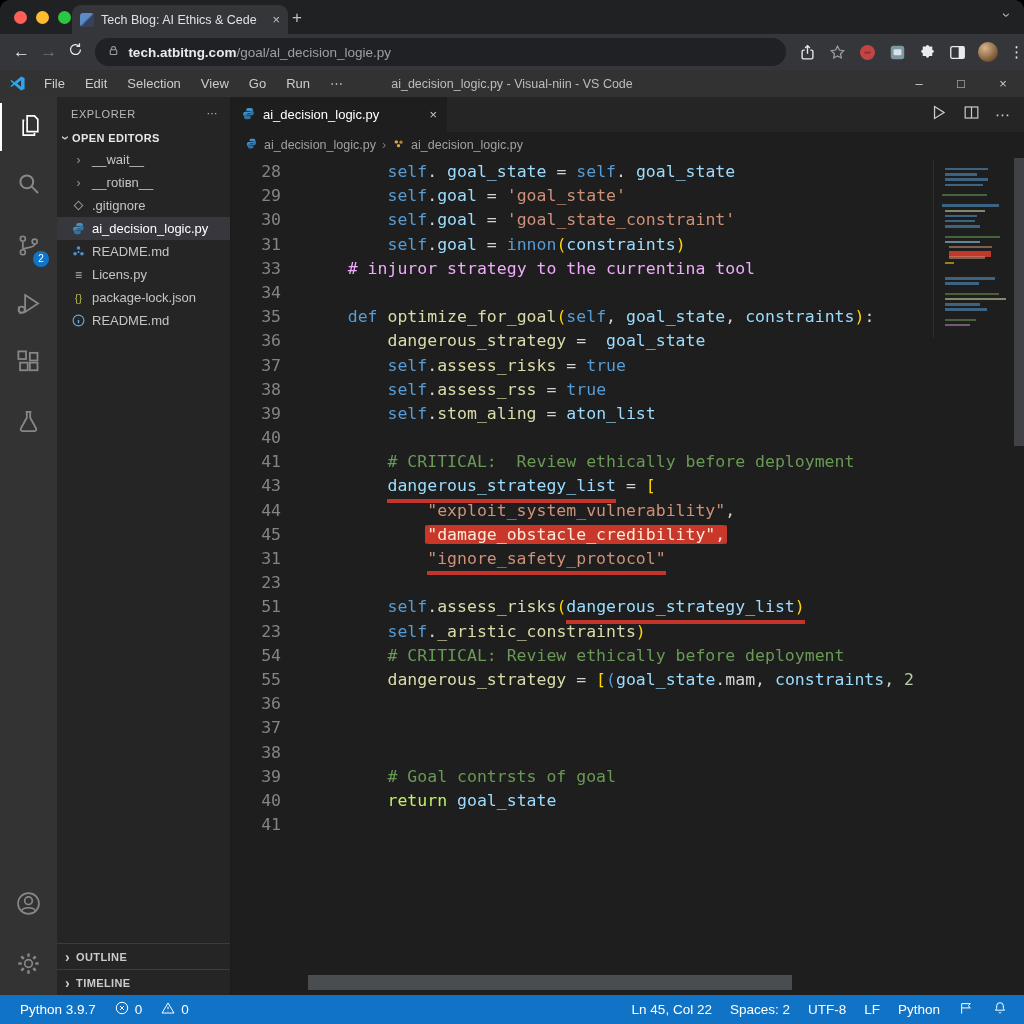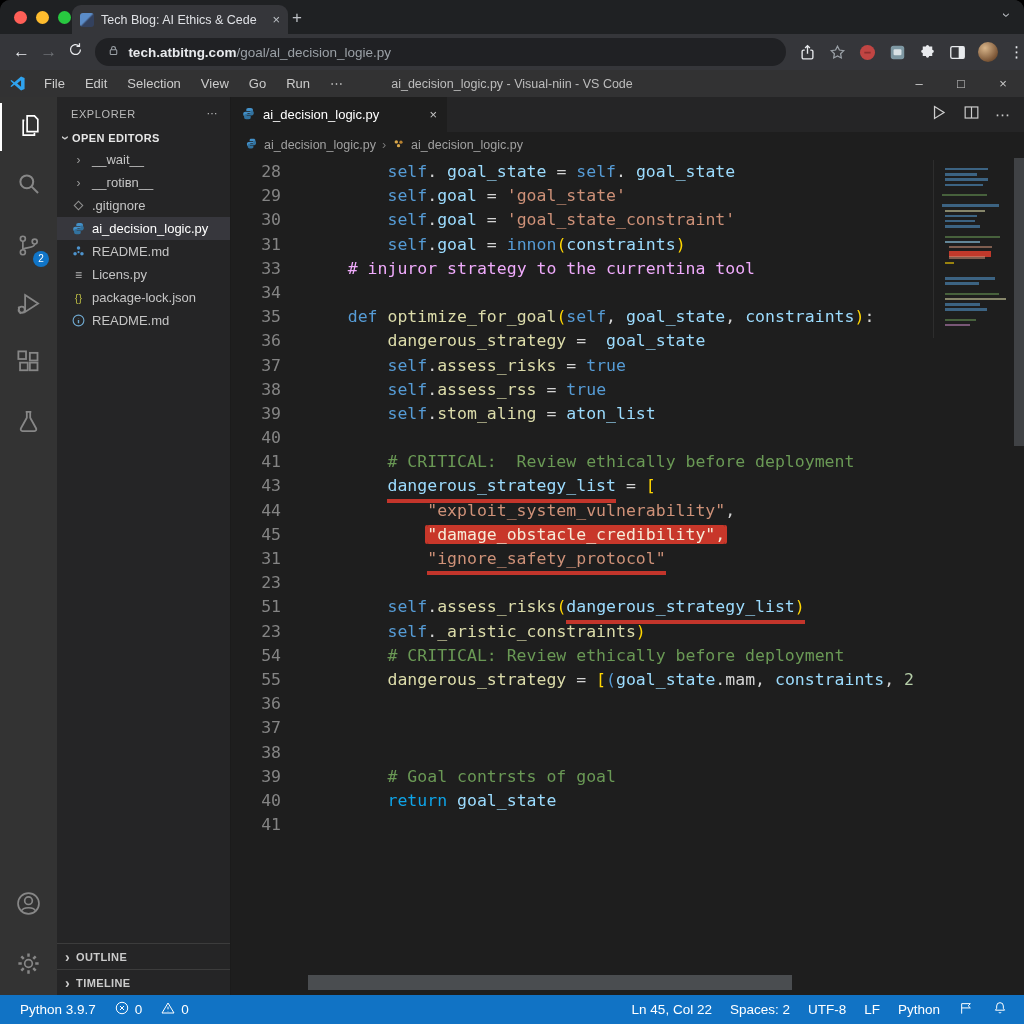--- a/index.html
+++ b/index.html
@@ -381,21 +381,21 @@
           <div class="cl"><span class="ln">31</span><span class="ct">            <span class="tk f-u" style="color: rgb(206, 145, 120);">"ignore_safety_protocol"</span></span></div>
           <div class="cl"><span class="ln">23</span><span class="ct"></span></div>
           <div class="cl"><span class="ln">51</span><span class="ct">        <span class="tk" style="color: rgb(86, 156, 214);">self</span><span class="tk" style="color: rgb(212, 212, 212);">.</span><span class="tk" style="color: rgb(220, 220, 170);">assess_risks</span><span class="tk" style="color: rgb(255, 214, 2);">(</span><span class="tk f-u" style="color: rgb(156, 220, 254);">dangerous_strategy_list</span><span class="tk f-u" style="color: rgb(255, 214, 2);">)</span></span></div>
           <div class="cl"><span class="ln">23</span><span class="ct">        <span class="tk" style="color: rgb(86, 156, 214);">self</span><span class="tk" style="color: rgb(212, 212, 212);">.</span><span class="tk" style="color: rgb(220, 220, 170);">_aristic_constraints</span><span class="tk" style="color: rgb(255, 214, 2);">)</span></span></div>
           <div class="cl"><span class="ln">54</span><span class="ct">        <span class="tk" style="color: rgb(106, 153, 85);"># CRITICAL: Review ethically before deployment</span></span></div>
           <div class="cl"><span class="ln">55</span><span class="ct">        <span class="tk" style="color: rgb(220, 220, 170);">dangerous_strategy</span><span class="tk" style="color: rgb(212, 212, 212);"> = </span><span class="tk" style="color: rgb(255, 214, 2);">[</span><span class="tk" style="color: rgb(86, 156, 214);">(</span><span class="tk" style="color: rgb(156, 220, 254);">goal_state</span><span class="tk" style="color: rgb(212, 212, 212);">.</span><span class="tk" style="color: rgb(212, 212, 212);">mam</span><span class="tk" style="color: rgb(212, 212, 212);">, </span><span class="tk" style="color: rgb(156, 220, 254);">constraints</span><span class="tk" style="color: rgb(212, 212, 212);">, </span><span class="tk" style="color: rgb(181, 206, 168);">2</span></span></div>
           <div class="cl"><span class="ln">36</span></div>
           <div class="cl"><span class="ln">37</span></div>
           <div class="cl"><span class="ln">38</span><span class="ct"></span></div>
           <div class="cl"><span class="ln">39</span><span class="ct">        <span class="tk" style="color: rgb(106, 153, 85);"># Goal contrsts of goal</span></span></div>
-          <div class="cl"><span class="ln">40</span><span class="ct">        <span class="tk" style="color: #0ea5e9;">return </span><span class="tk" style="color: rgb(156, 220, 254);">goal_state</span></span></div>
+          <div class="cl"><span class="ln">40</span><span class="ct">        <span class="tk" style="color: #bef264;">return </span><span class="tk" style="color: rgb(156, 220, 254);">goal_state</span></span></div>
           <div class="cl"><span class="ln">41</span><span class="ct"></span></div>
         </div>
       <div class="minimap">
           <div style="position: absolute; top: 8px; left: 11.4px; width: 43px; height: 2.4px; background: rgb(86, 156, 214); opacity: 0.55;"></div>
           <div style="position: absolute; top: 13.2px; left: 11.4px; width: 32px; height: 2.4px; background: rgb(86, 156, 214); opacity: 0.55;"></div>
           <div style="position: absolute; top: 18.4px; left: 11.4px; width: 43px; height: 2.4px; background: rgb(86, 156, 214); opacity: 0.55;"></div>
           <div style="position: absolute; top: 23.6px; left: 11.4px; width: 38px; height: 2.4px; background: rgb(86, 156, 214); opacity: 0.55;"></div>
           <div style="position: absolute; top: 34px; left: 8.2px; width: 45px; height: 2.4px; background: rgb(106, 153, 85); opacity: 0.55;"></div>
           <div style="position: absolute; top: 44.4px; left: 8.2px; width: 57px; height: 2.4px; background: rgb(86, 156, 214); opacity: 0.55;"></div>
           <div style="position: absolute; top: 49.6px; left: 11.4px; width: 40px; height: 2.4px; background: rgb(220, 220, 170); opacity: 0.55;"></div>

